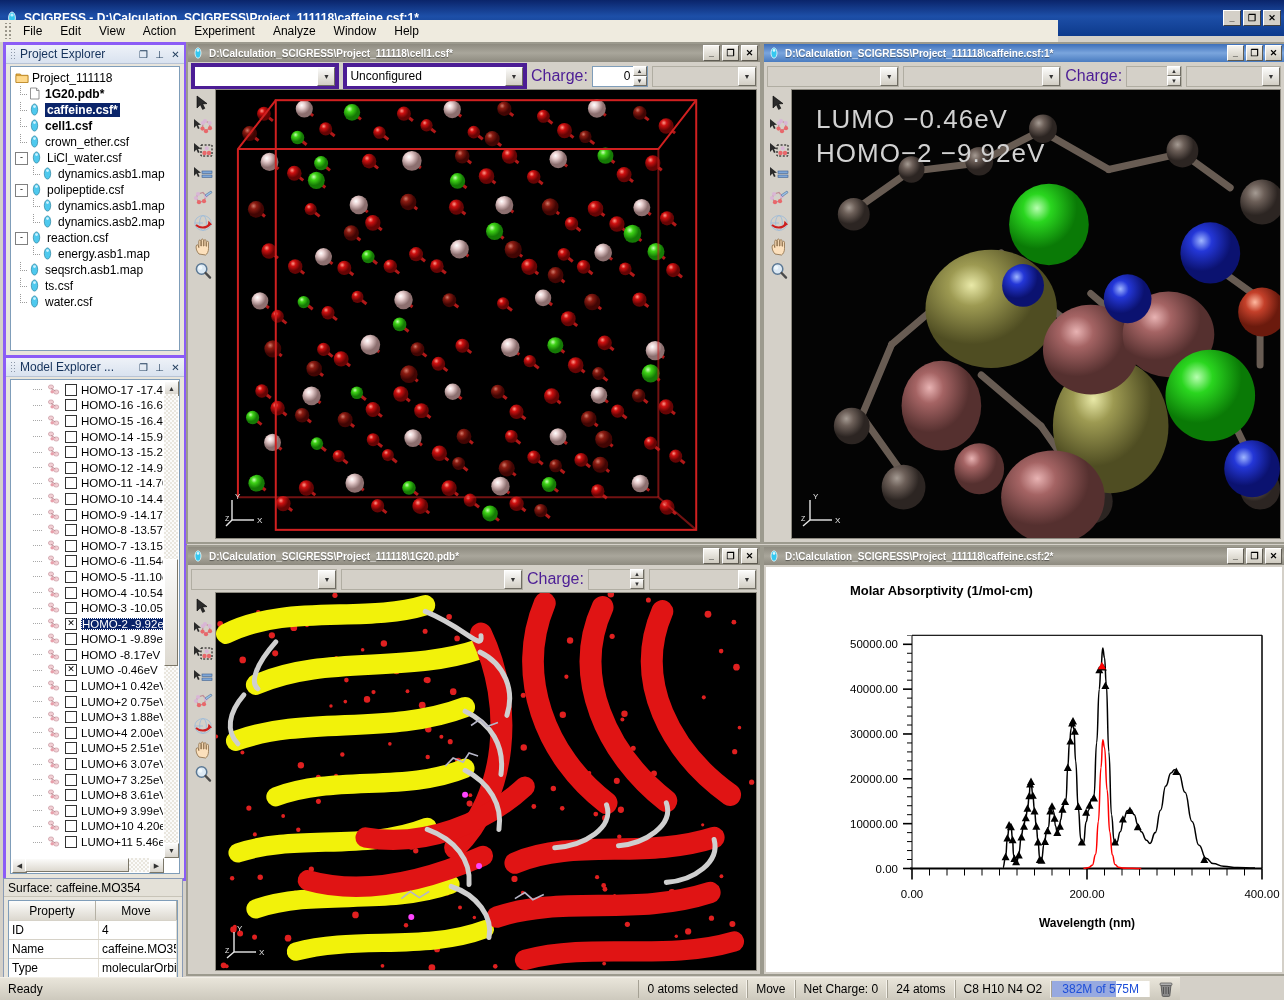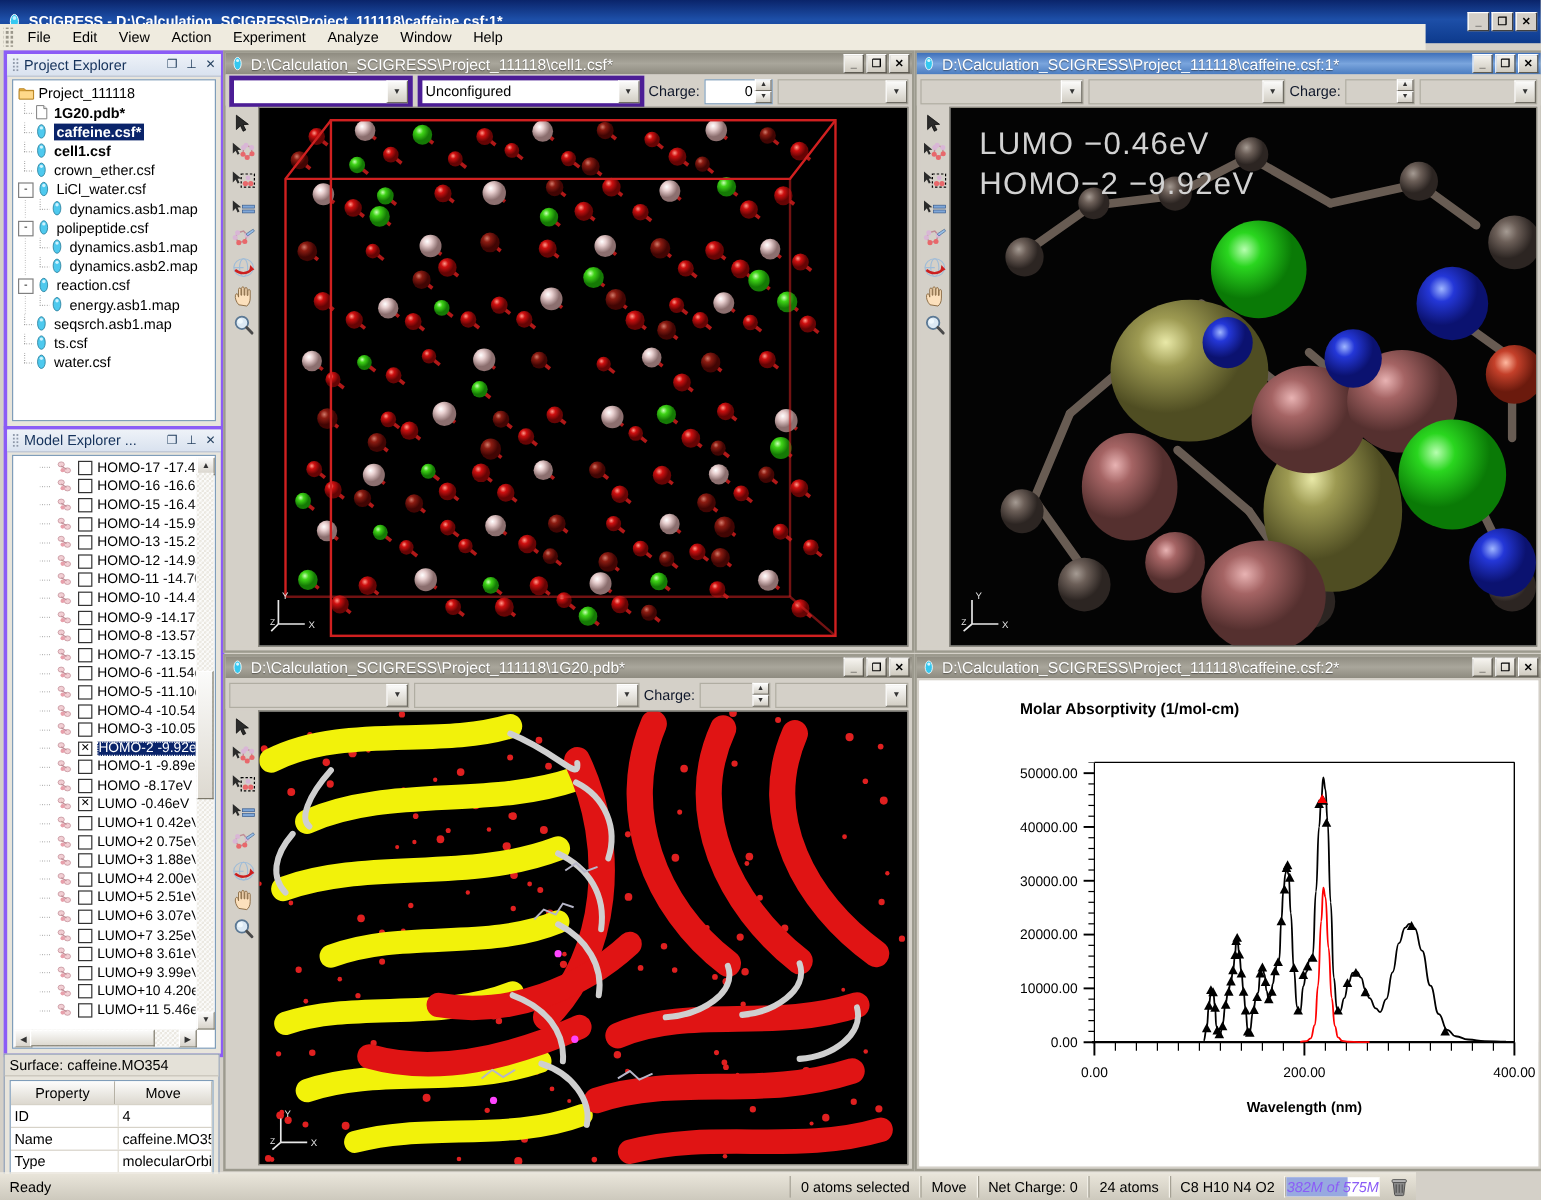--- a/index.html
+++ b/index.html
@@ -18,21 +18,21 @@
     display:flex;align-items:center;color:#fff;font-weight:bold;font-size:12px;
   }
   .tb-icon{width:18px;height:16px;margin:0 3px 0 3px;display:flex;align-items:center;justify-content:center;}
   .winbtns{margin-left:auto;display:flex;gap:2px;padding-right:3px;}
   .wb{width:16px;height:14px;background:#d4d0c8;border:1px solid #fff;
       border-right-color:#404040;border-bottom-color:#404040;
       display:flex;align-items:center;justify-content:center;font-size:9px;color:#000;font-weight:bold;line-height:1;}
 
   
   .menubar{
-    position:absolute;left:0;top:20px;width:1188px;height:22px;
+    position:absolute;left:0;top:20px;width:1058px;height:22px;
     background:#efebdf;display:flex;align-items:center;border-bottom:1px solid #c5c0b0;
   }
   .gripper{width:8px;height:16px;margin-left:3px;margin-right:3px;
     background-image:radial-gradient(#9a968a 40%,transparent 41%);
     background-size:4px 4px;background-position:1px 2px;}
   .menuitem{padding:3px 9px;font-size:12px;color:#000;cursor:default;}
 
   
   .leftdock{position:absolute;left:0;top:42px;width:186px;height:930px;background:#d4d0c8;}
 
@@ -100,35 +100,35 @@
   .ptd{font-size:12px;display:flex;align-items:center;padding-left:3px;border-right:1px solid #e2ded4;overflow:hidden;white-space:nowrap;}
   .pcol1{width:86px;flex:none;}
   .pcol2{flex:1;}
 
   
   .mdi{position:absolute;border:2px solid #9c9a8e;background:#d4d0c8;}
   .mdi-title{height:18px;display:flex;align-items:center;padding-left:3px;}
   .mdi-title.active{background:linear-gradient(to bottom,#3d6fba 0%,#7aa5dd 50%,#4a7cc0 100%);}
   .mdi-title.inactive{background:linear-gradient(to bottom,#8e8b80 0%,#a9a69b 50%,#8e8b80 100%);}
   .mdi-ico{width:14px;height:14px;margin-right:4px;display:flex;align-items:center;justify-content:center;}
-  .mdi-name{font-size:13px;font-weight:normal;color:#fff;flex:1;white-space:nowrap;overflow:hidden;
+  .mdi-name{font-size:10px;font-weight:bold;color:#fff;flex:1;white-space:nowrap;overflow:hidden;
             text-shadow:0 1px 1px rgba(0,0,0,.45);}
   .mdi-btns{display:flex;gap:2px;padding-right:2px;}
   .mb{width:15px;height:14px;background:linear-gradient(to bottom,#f6f4ef,#cfcbc0);
       border:1px solid #fff;border-right-color:#5e5b52;border-bottom-color:#5e5b52;
       display:flex;align-items:center;justify-content:center;font-size:9px;font-weight:bold;color:#000;line-height:1;}
 
   .mdi-toolrow{height:24px;display:flex;align-items:center;gap:4px;padding:2px 3px 0 3px;background:#d4d0c8;}
   .combo{height:19px;background:#fff;border:4px solid #4c1d95;display:flex;align-items:center;}
   .combo.dim{background:#d4d0c8;border:1px solid #b0ada2;}
   .combo-text{flex:1;font-size:12px;padding-left:3px;white-space:nowrap;overflow:hidden;}
   .combo-arrow{width:16px;height:17px;background:linear-gradient(to bottom,#fbfbfa,#d2cec4);
      border:1px solid #fff;border-right-color:#6f6c63;border-bottom-color:#6f6c63;
      display:flex;align-items:center;justify-content:center;font-size:7px;color:#333;}
-  .chg-label{font-size:12px;color:#0f172a;}
+  .chg-label{font-size:16px;color:#4c1d95;}
   .spin{height:19px;background:#fff;border:1px solid #7f9db9;display:flex;align-items:center;width:58px;}
   .spin.dim{background:#d4d0c8;border:1px solid #b0ada2;}
   .spin-val{flex:1;text-align:right;font-size:12px;padding-right:2px;}
   .spin-btns{display:flex;flex-direction:column;width:14px;}
   .spb{height:8px;background:linear-gradient(to bottom,#fbfbfa,#d2cec4);
        border:1px solid #fff;border-right-color:#6f6c63;border-bottom-color:#6f6c63;
        display:flex;align-items:center;justify-content:center;font-size:6px;color:#333;line-height:1;}
 
   .mdi-body{position:absolute;left:3px;right:3px;bottom:3px;display:flex;}
   .vtoolbar{width:24px;background:#d4d0c8;display:flex;flex-direction:column;align-items:center;padding-top:3px;}
@@ -147,21 +147,21 @@
   .statusbar{position:absolute;left:0;bottom:0;width:1180px;height:22px;
      background:linear-gradient(to bottom,#e9e5da,#cdc9bd);border-top:1px solid #f2efe7;
      display:flex;align-items:center;}
   .sb-left{font-size:12px;padding-left:8px;color:#000;}
   .sb-right{margin-left:auto;display:flex;align-items:center;height:18px;padding-right:4px;}
   .sb-cell{font-size:12px;padding:0 8px;height:18px;display:flex;align-items:center;
      border-left:1px solid #a5a194;border-right:1px solid #f6f3ec;color:#000;}
   .sb-mem{background:#fff;height:16px;display:flex;align-items:center;position:relative;
      border-left:1px solid #a5a194;border-right:1px solid #f6f3ec;}
   .sb-memfill{position:absolute;left:0;top:0;bottom:0;background:#97a9e0;}
-  .sb-memtext{position:relative;font-size:12px;padding:0 0;z-index:2;color:#8b5cf6;font-style:italic;}
+  .sb-memtext{position:relative;font-size:12px;padding:0 10px;z-index:2;color:#1d4ed8;}
   .sb-trash{width:20px;height:18px;display:flex;align-items:center;justify-content:center;margin-left:6px;}
 </style>
 </head>
 <body>
 
 <div class="app">
 
   <div class="titlebar">
     <span class="tb-icon">
       <svg width="14" height="14" viewBox="0 0 14 14">

